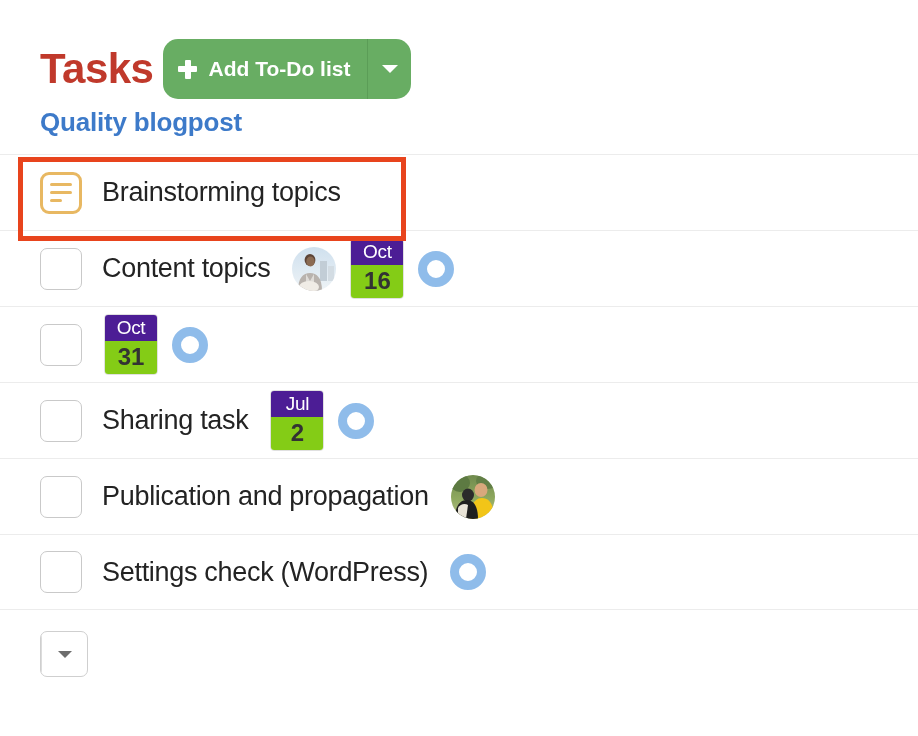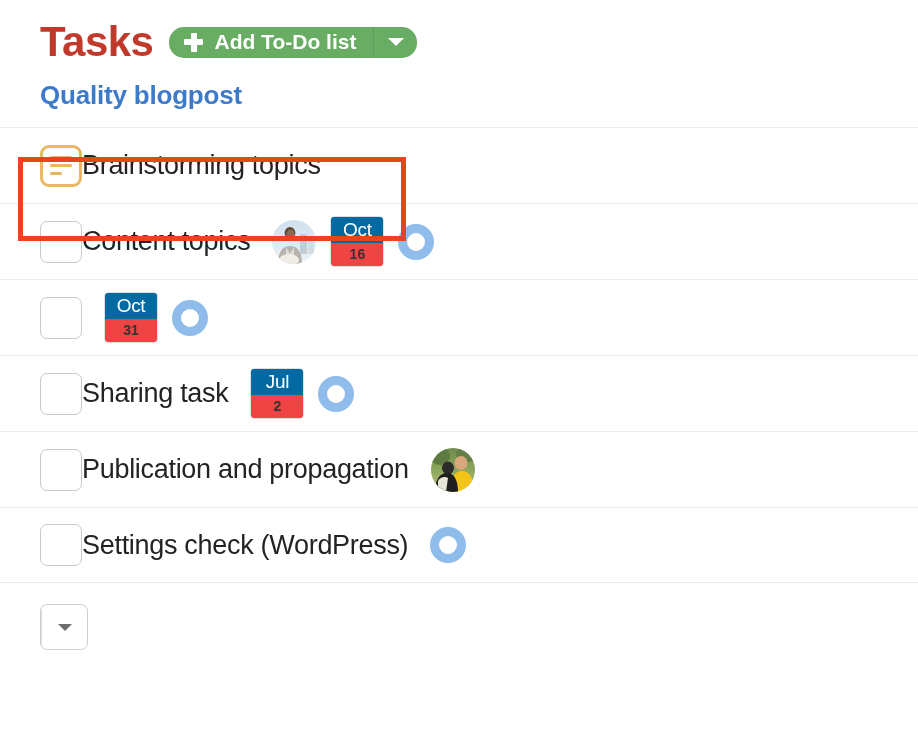--- a/index.html
+++ b/index.html
@@ -17,39 +17,40 @@
     width: 918px;
     height: 736px;
     background: #ffffff;
     overflow: hidden;
   }
 
   
   .header-row {
     display: flex;
     align-items: center;
-    gap: 16px;
+    gap: 10px;
     padding: 22px 0 0 40px;
     height: 62px;
+    margin-top: 27px;
   }
 
   .page-title {
     font-size: 42px;
     font-weight: bold;
     color: #c0392b;
     line-height: 1;
     letter-spacing: -0.5px;
   }
 
   .split-button {
     display: inline-flex;
     align-items: stretch;
     border-radius: 15px;
     overflow: hidden;
-    height: 31px;
+    height: 60px;
   }
 
   .split-button.primary { background: #68ad63; }
 
   .split-button.primary .sb-main {
     display: flex;
     align-items: center;
     gap: 11px;
     padding: 0 17px 0 15px;
     color: #ffffff;
@@ -140,20 +141,21 @@
     cursor: pointer;
   }
   .doc-icon i { display: block; height: 3.6px; border-radius: 2px; background: #e8b862; }
   .doc-icon i:nth-child(1) { width: 100%; }
   .doc-icon i:nth-child(2) { width: 100%; }
   .doc-icon i:nth-child(3) { width: 56%; }
 
   .task-title {
     font-size: 27px;
     color: #232323;
+    margin-left: 20px;
     white-space: nowrap;
     letter-spacing: -0.3px;
   }
 
   .task-meta {
     display: flex;
     align-items: center;
     gap: 14px;
     margin-left: 22px;
   }
@@ -176,32 +178,32 @@
     flex: 0 0 54px;
     border-radius: 4px;
     overflow: hidden;
     background: #ffffff;
     border: 1px solid #e0e0e0;
     text-align: center;
     cursor: pointer;
     line-height: 1;
   }
   .date-badge .dm {
-    background: #0369a1;
+    background: #4c1d95;
     color: #ffffff;
     font-size: 19px;
     padding: 3px 8px 4px;
     letter-spacing: -0.3px;
   }
   .date-badge .dd {
     color: #333333;
-    font-size: 14px;
+    font-size: 24px;
     font-weight: bold;
     padding: 4px 0 5px;
-    background: #ef4444;
+    background: #84cc16;
   }
 
   
   .ring {
     width: 36px;
     height: 36px;
     flex: 0 0 36px;
     border: 9px solid #8fbcea;
     border-radius: 50%;
     background: transparent;

